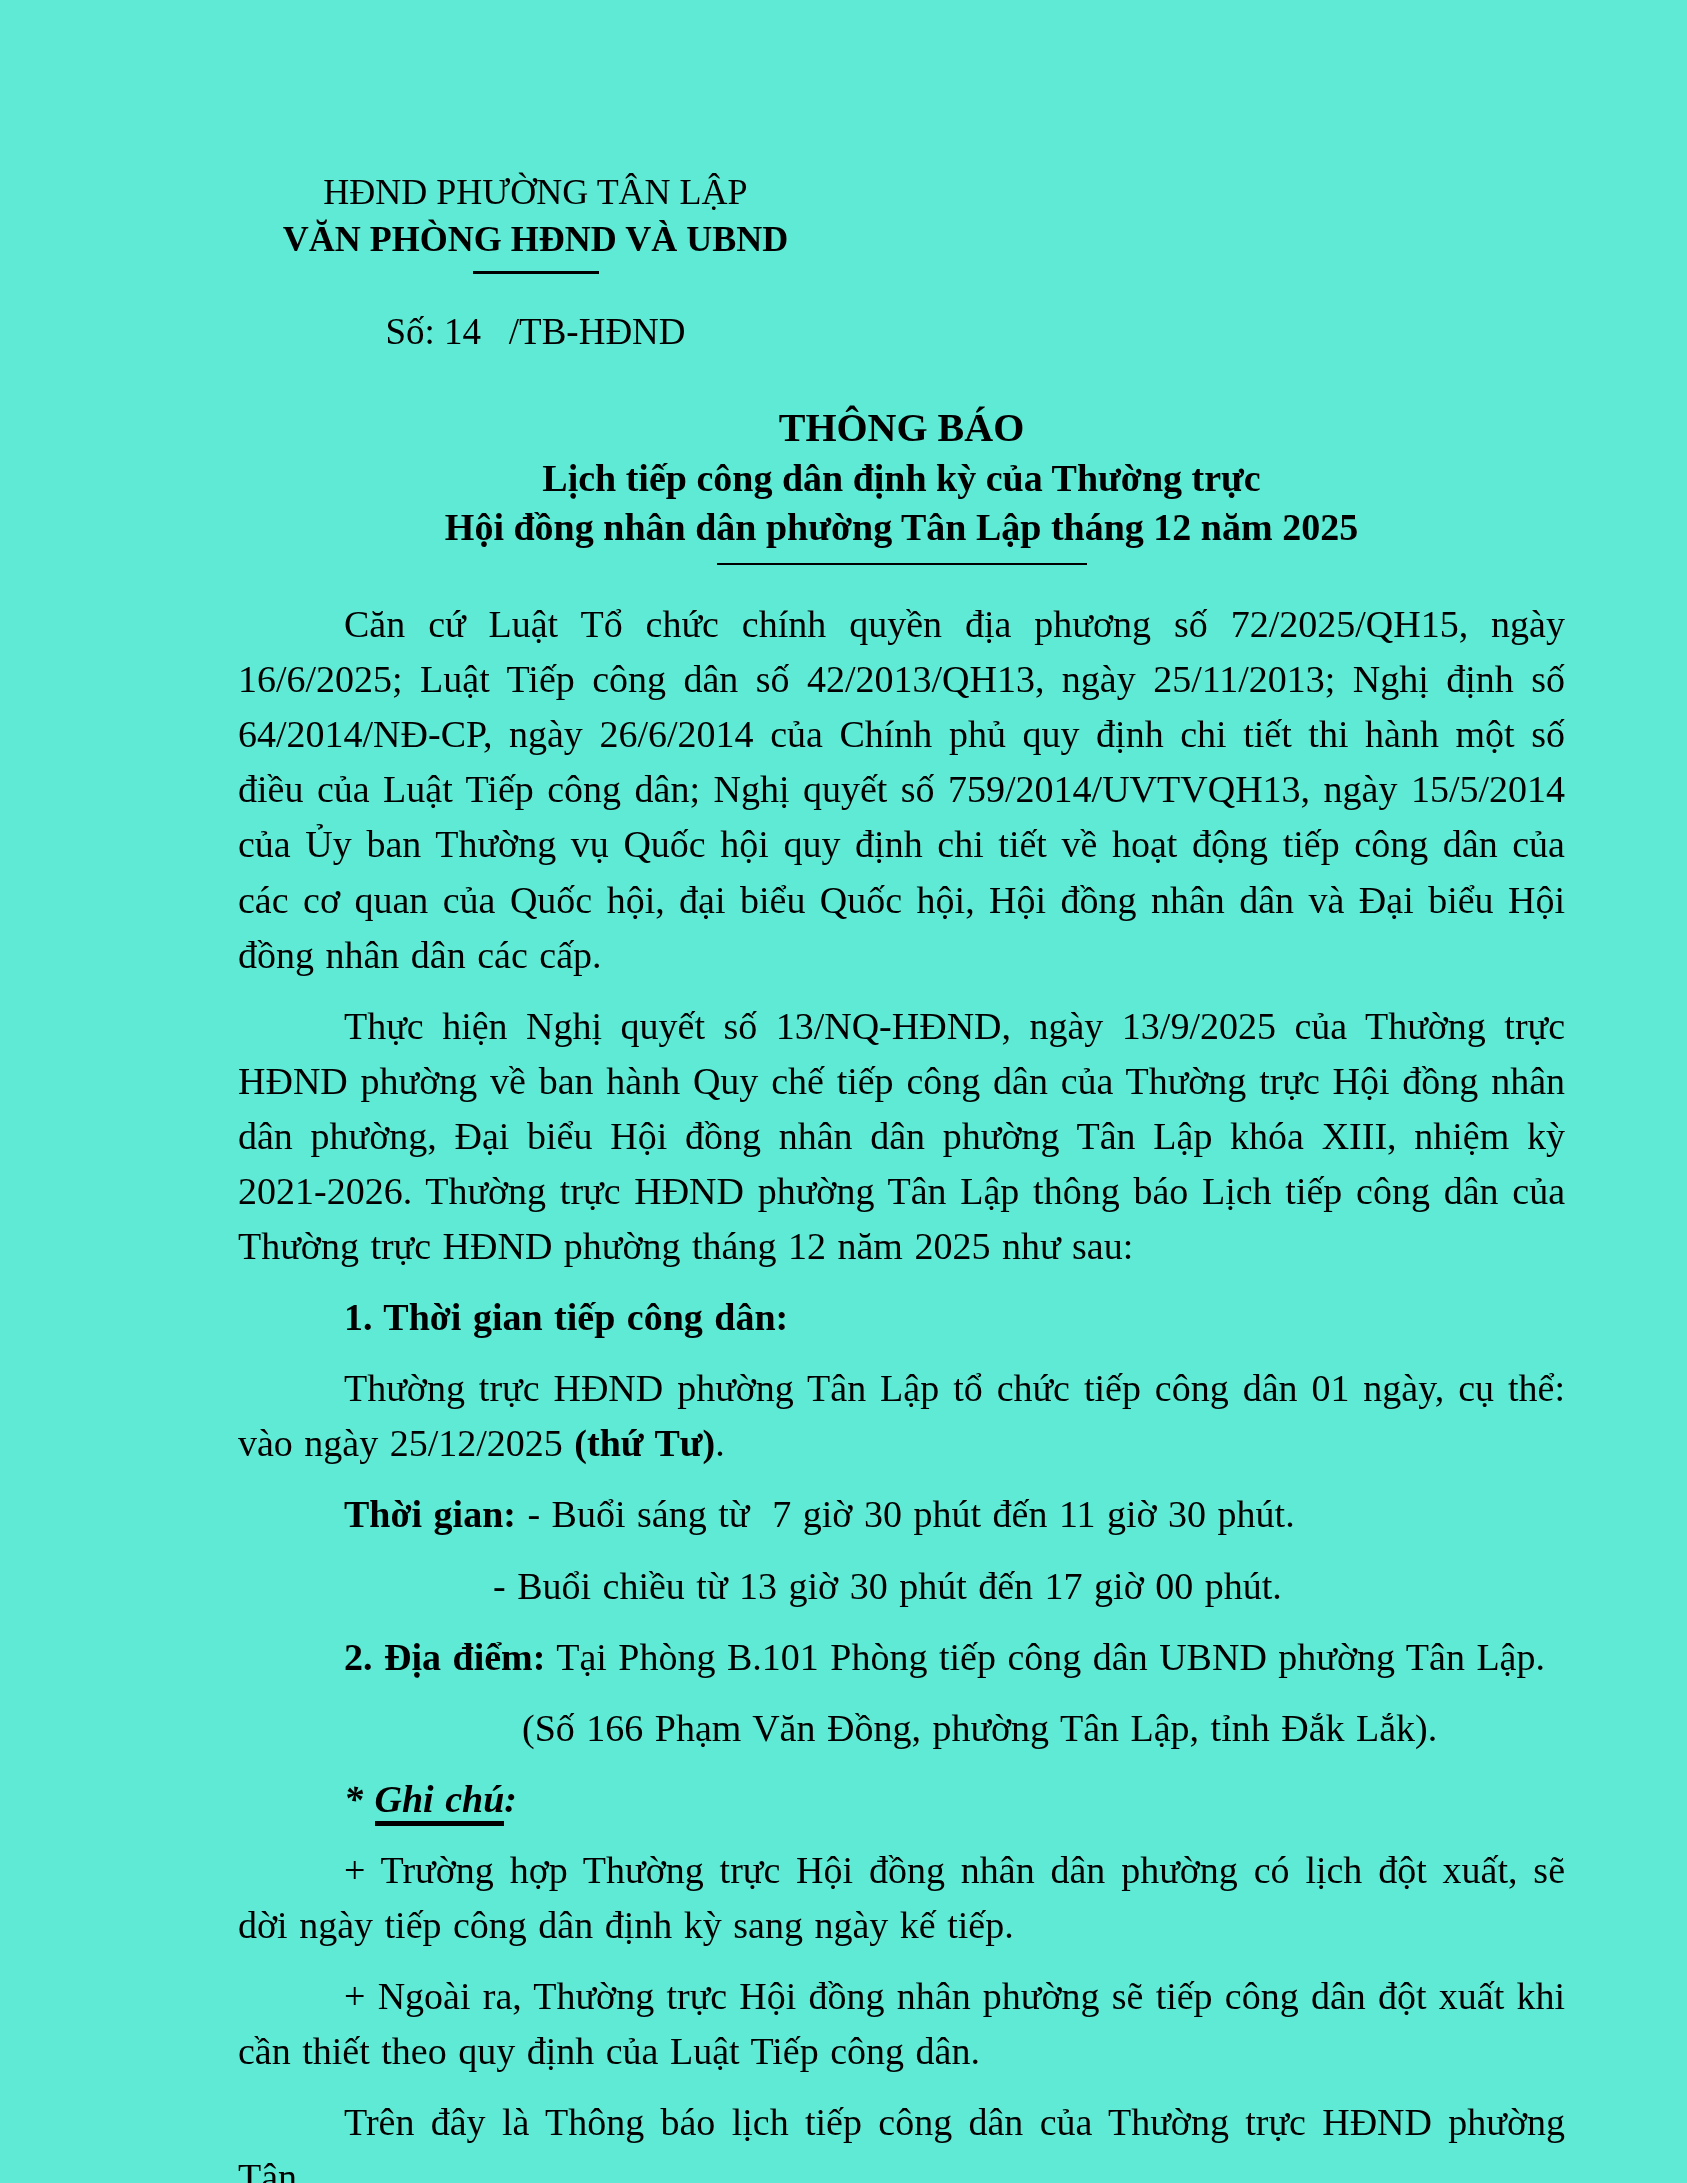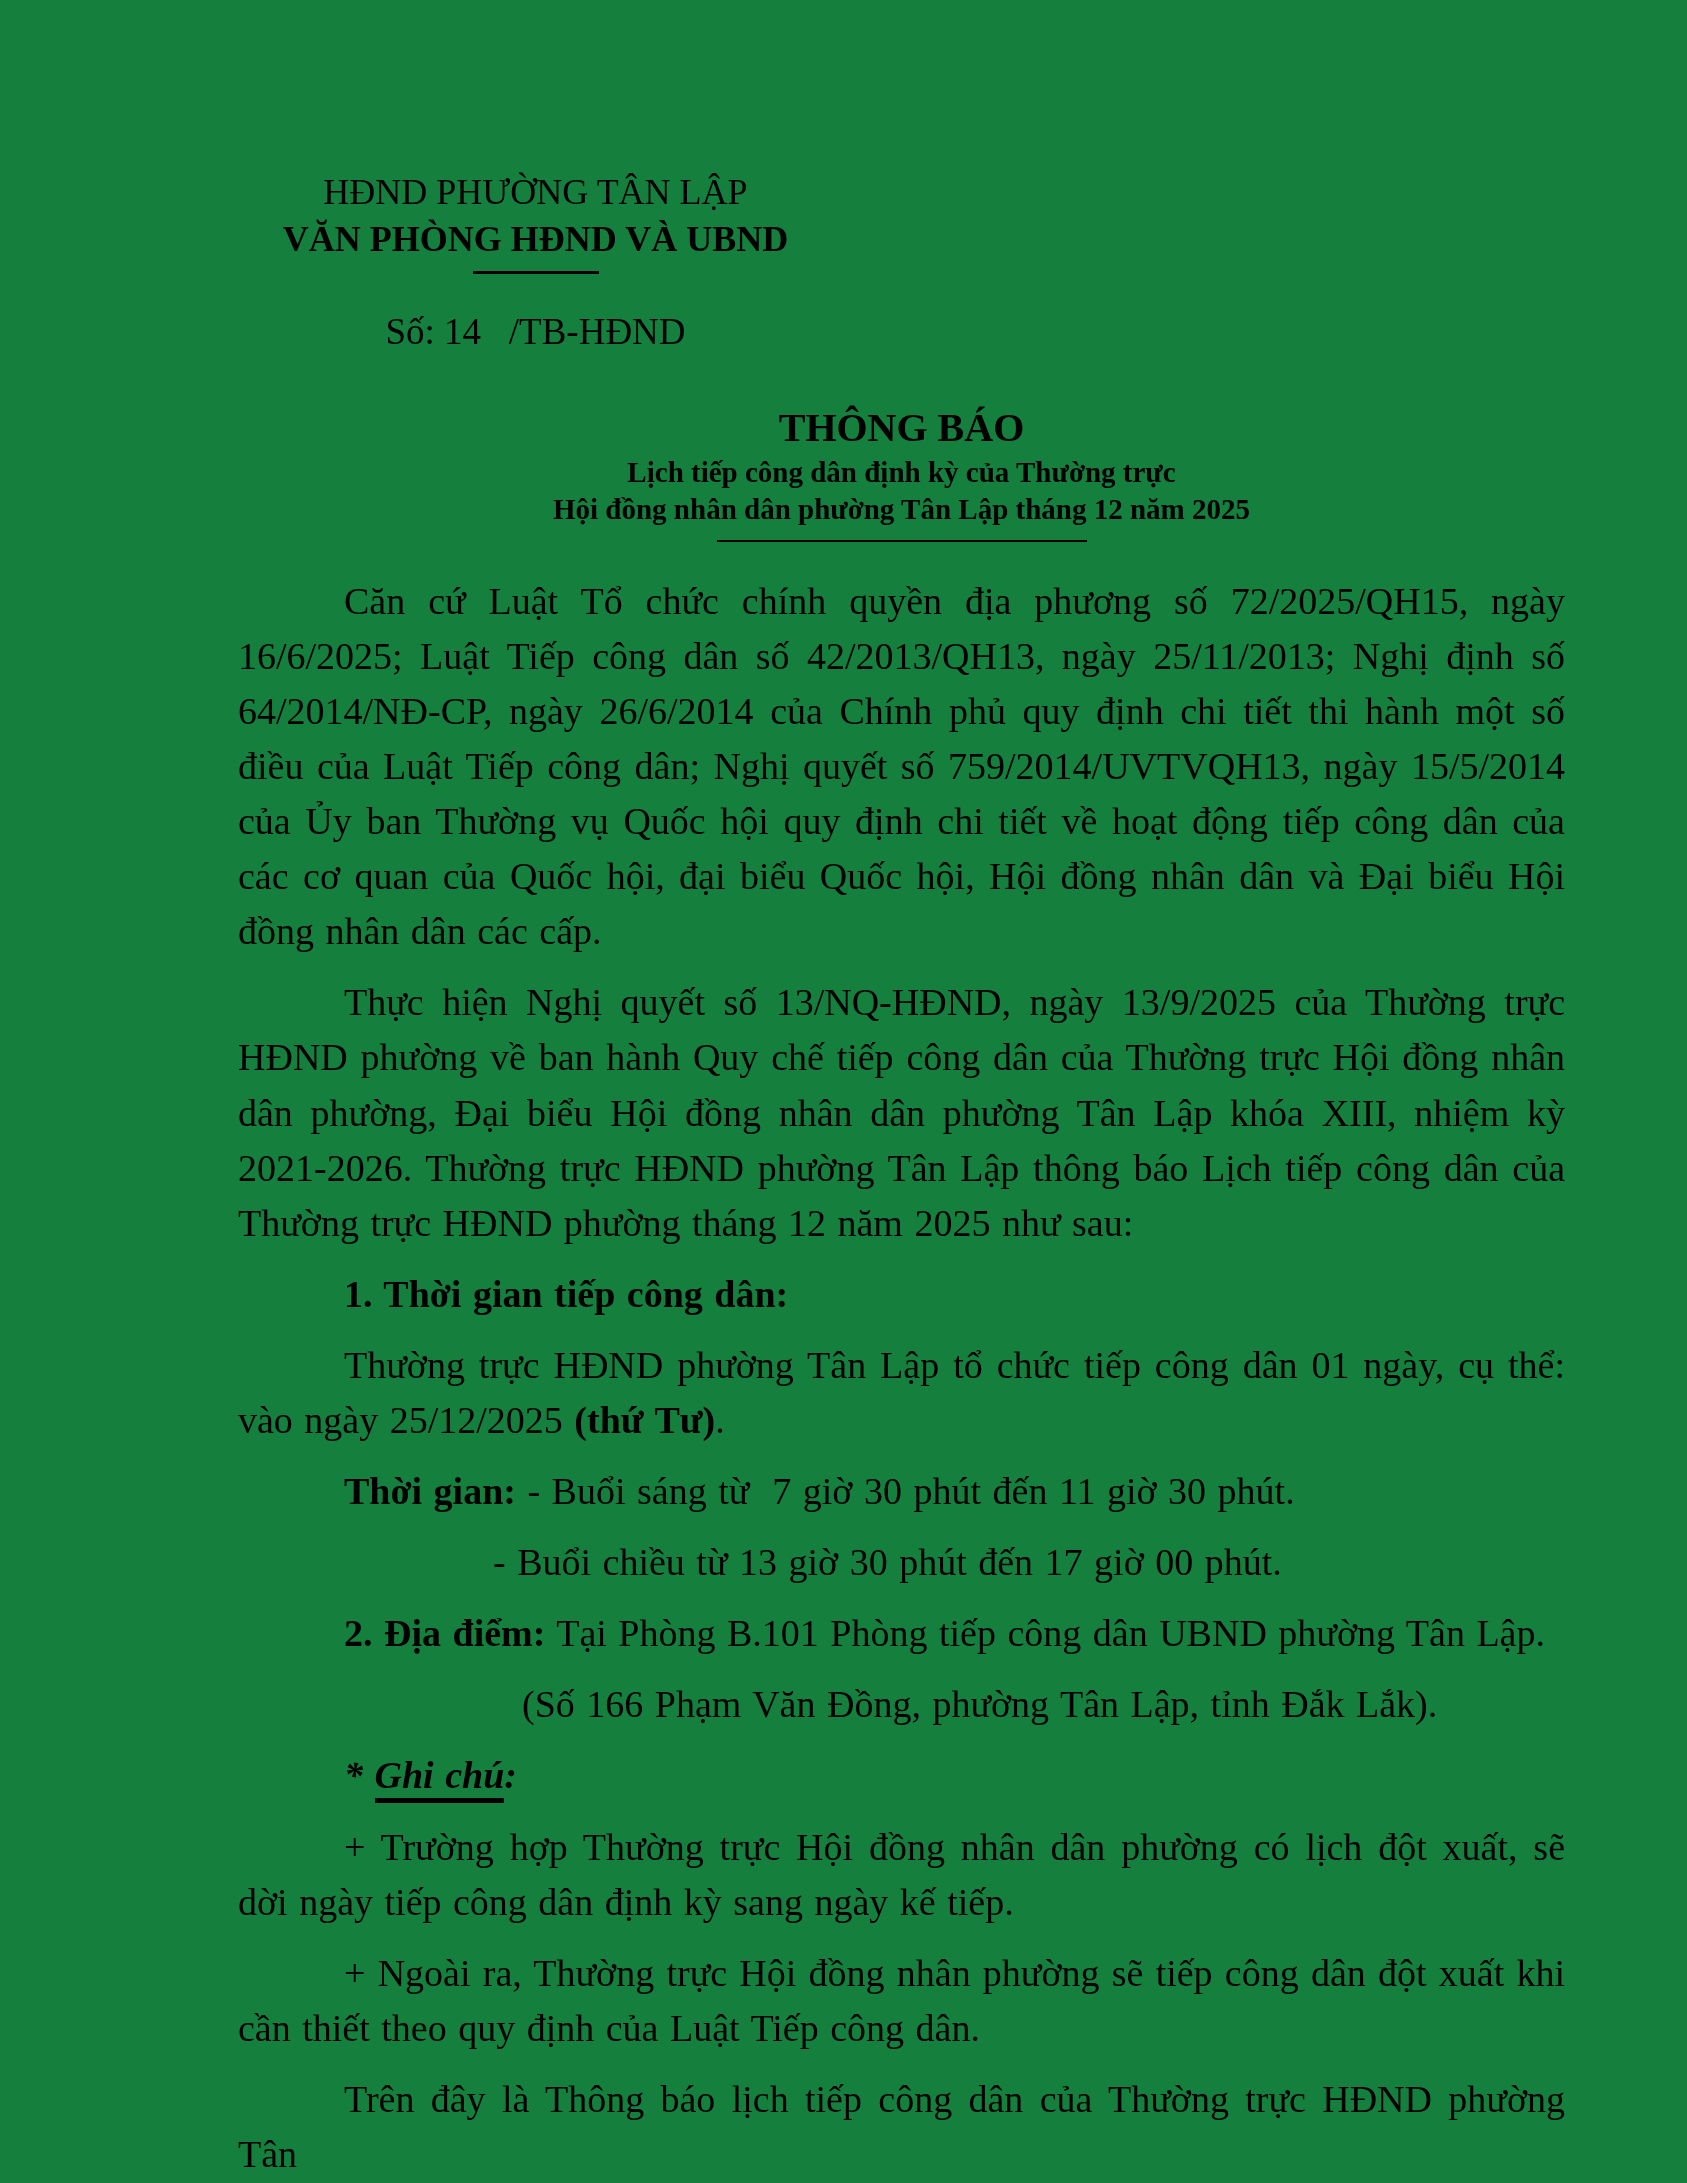--- a/index.html
+++ b/index.html
@@ -2,21 +2,21 @@
 <html lang="vi" style="font-size:10.6px"><head>
 <meta charset="utf-8">
 <style>
   html, body { margin: 0; padding: 0; background: #ffffff; }
   .page {
     position: relative;
     width: 1687px;
     height: 2183px;
     box-sizing: border-box;
     padding: 169px 122px 0 238px;
-    background: #15803d;
+    background: #5eead4;
     color: #000000;
     font-family: "Liberation Serif", "DejaVu Serif", serif;
     font-size: 38px;
     overflow: hidden;
   }
   
   .header { display: flex; }
   .header-left {
     width: 595px;
     text-align: center;
@@ -51,21 +51,21 @@
   }
   .date-line {
     margin-top: 34px;
     font-style: italic;
     font-size: 37px;
     white-space: pre;
   }
   
   .title-block { margin-top: 46px; text-align: center; line-height: 1.3; }
   .t1 { font-size: 40px; font-weight: bold; margin-top: 24px; }
-  .t2 { font-size: 29px; font-weight: bold; }
+  .t2 { font-size: 38px; font-weight: bold; }
   .title-rule {
     width: 370px;
     border-top: 2.6px solid #000;
     margin: 10.6px auto 0;
   }
   
   .body-text { margin-top: 32px; line-height: 1.45; }
   .body-text p {
     margin: 16px 0 0;
     text-align: justify;

